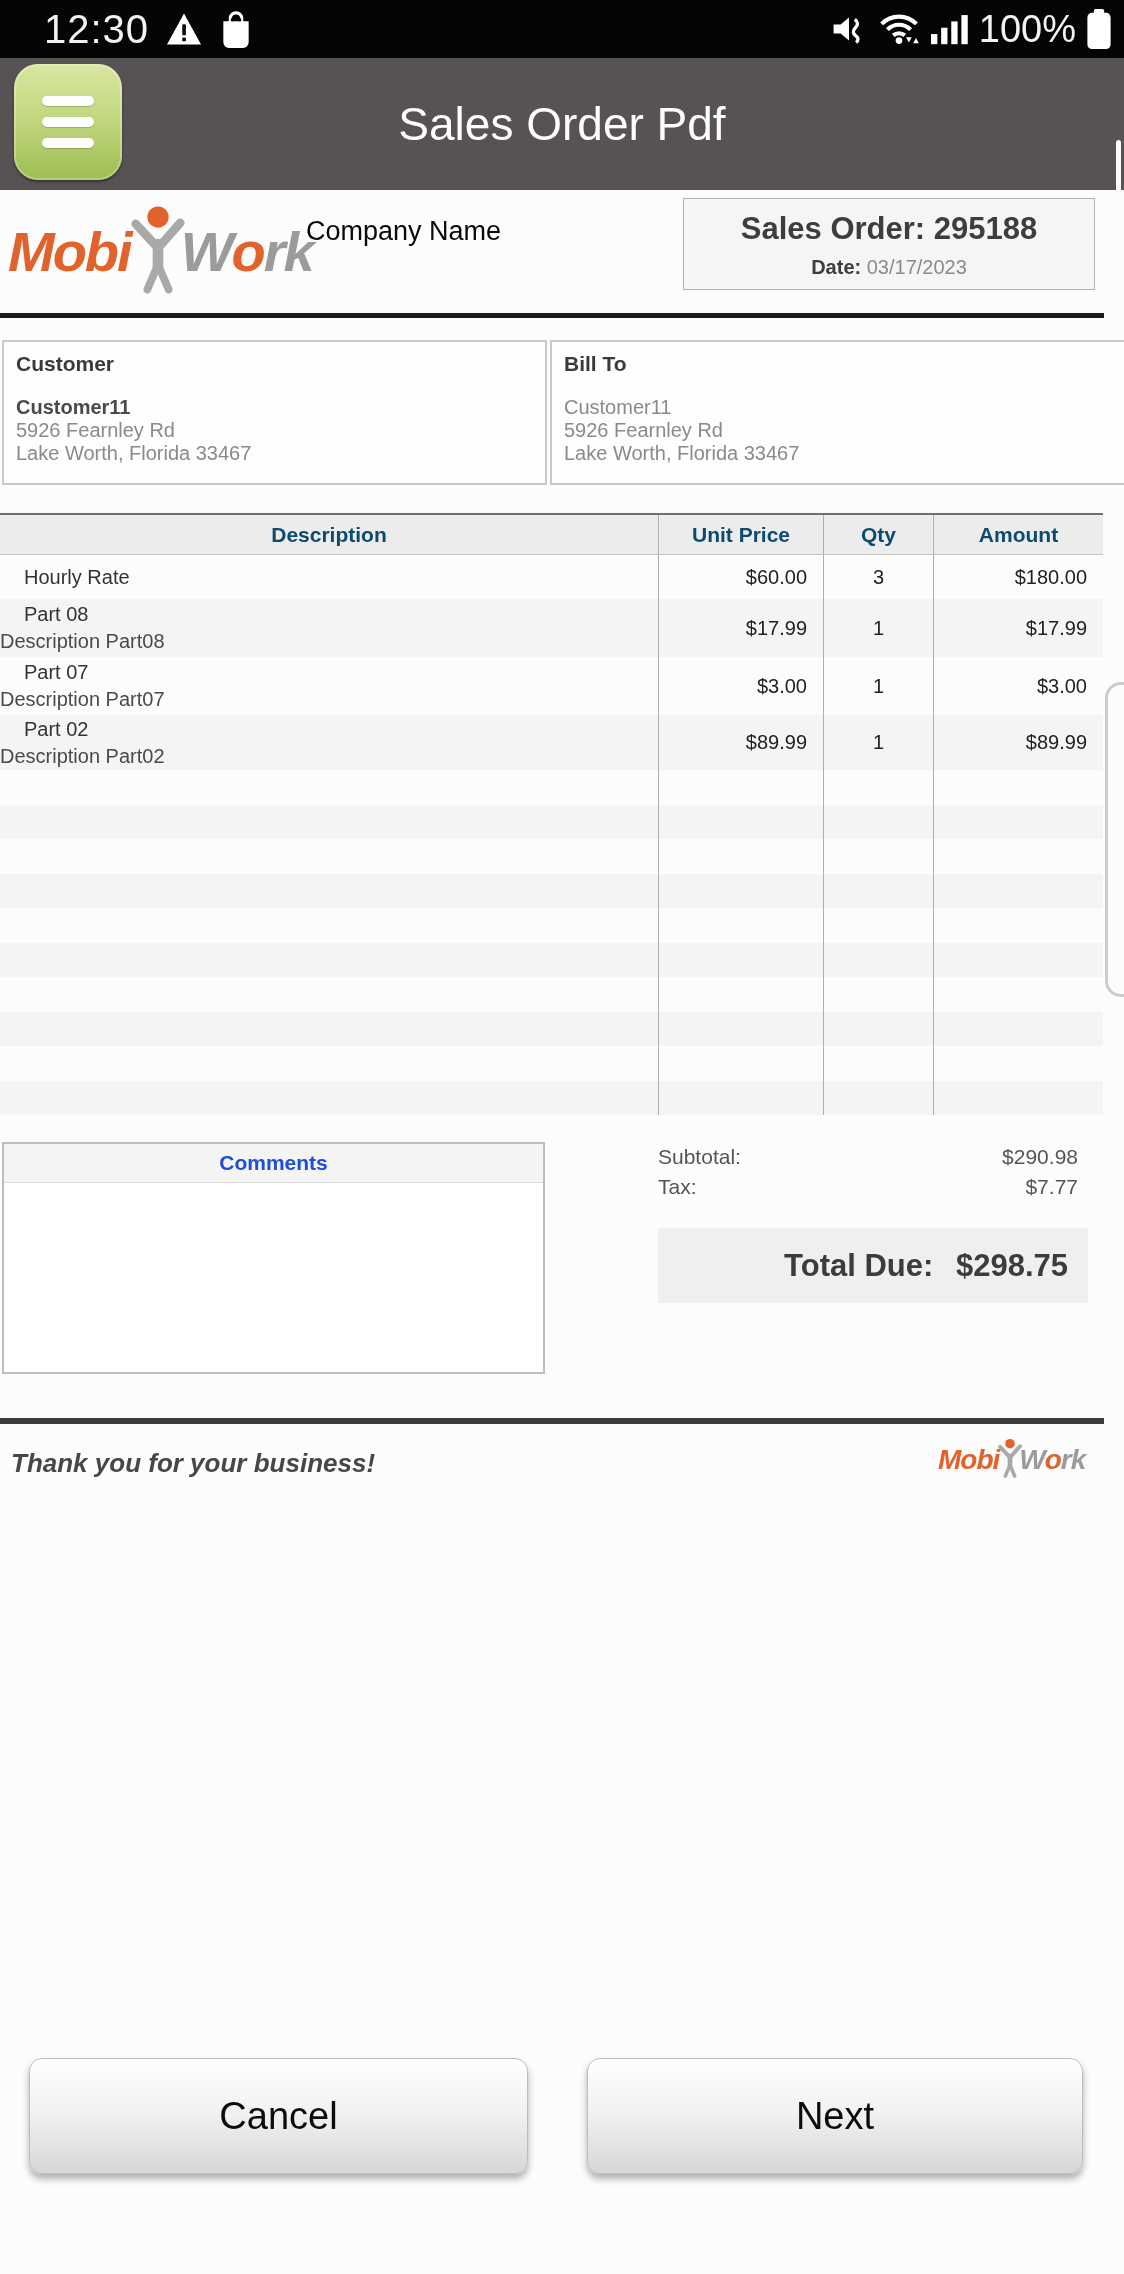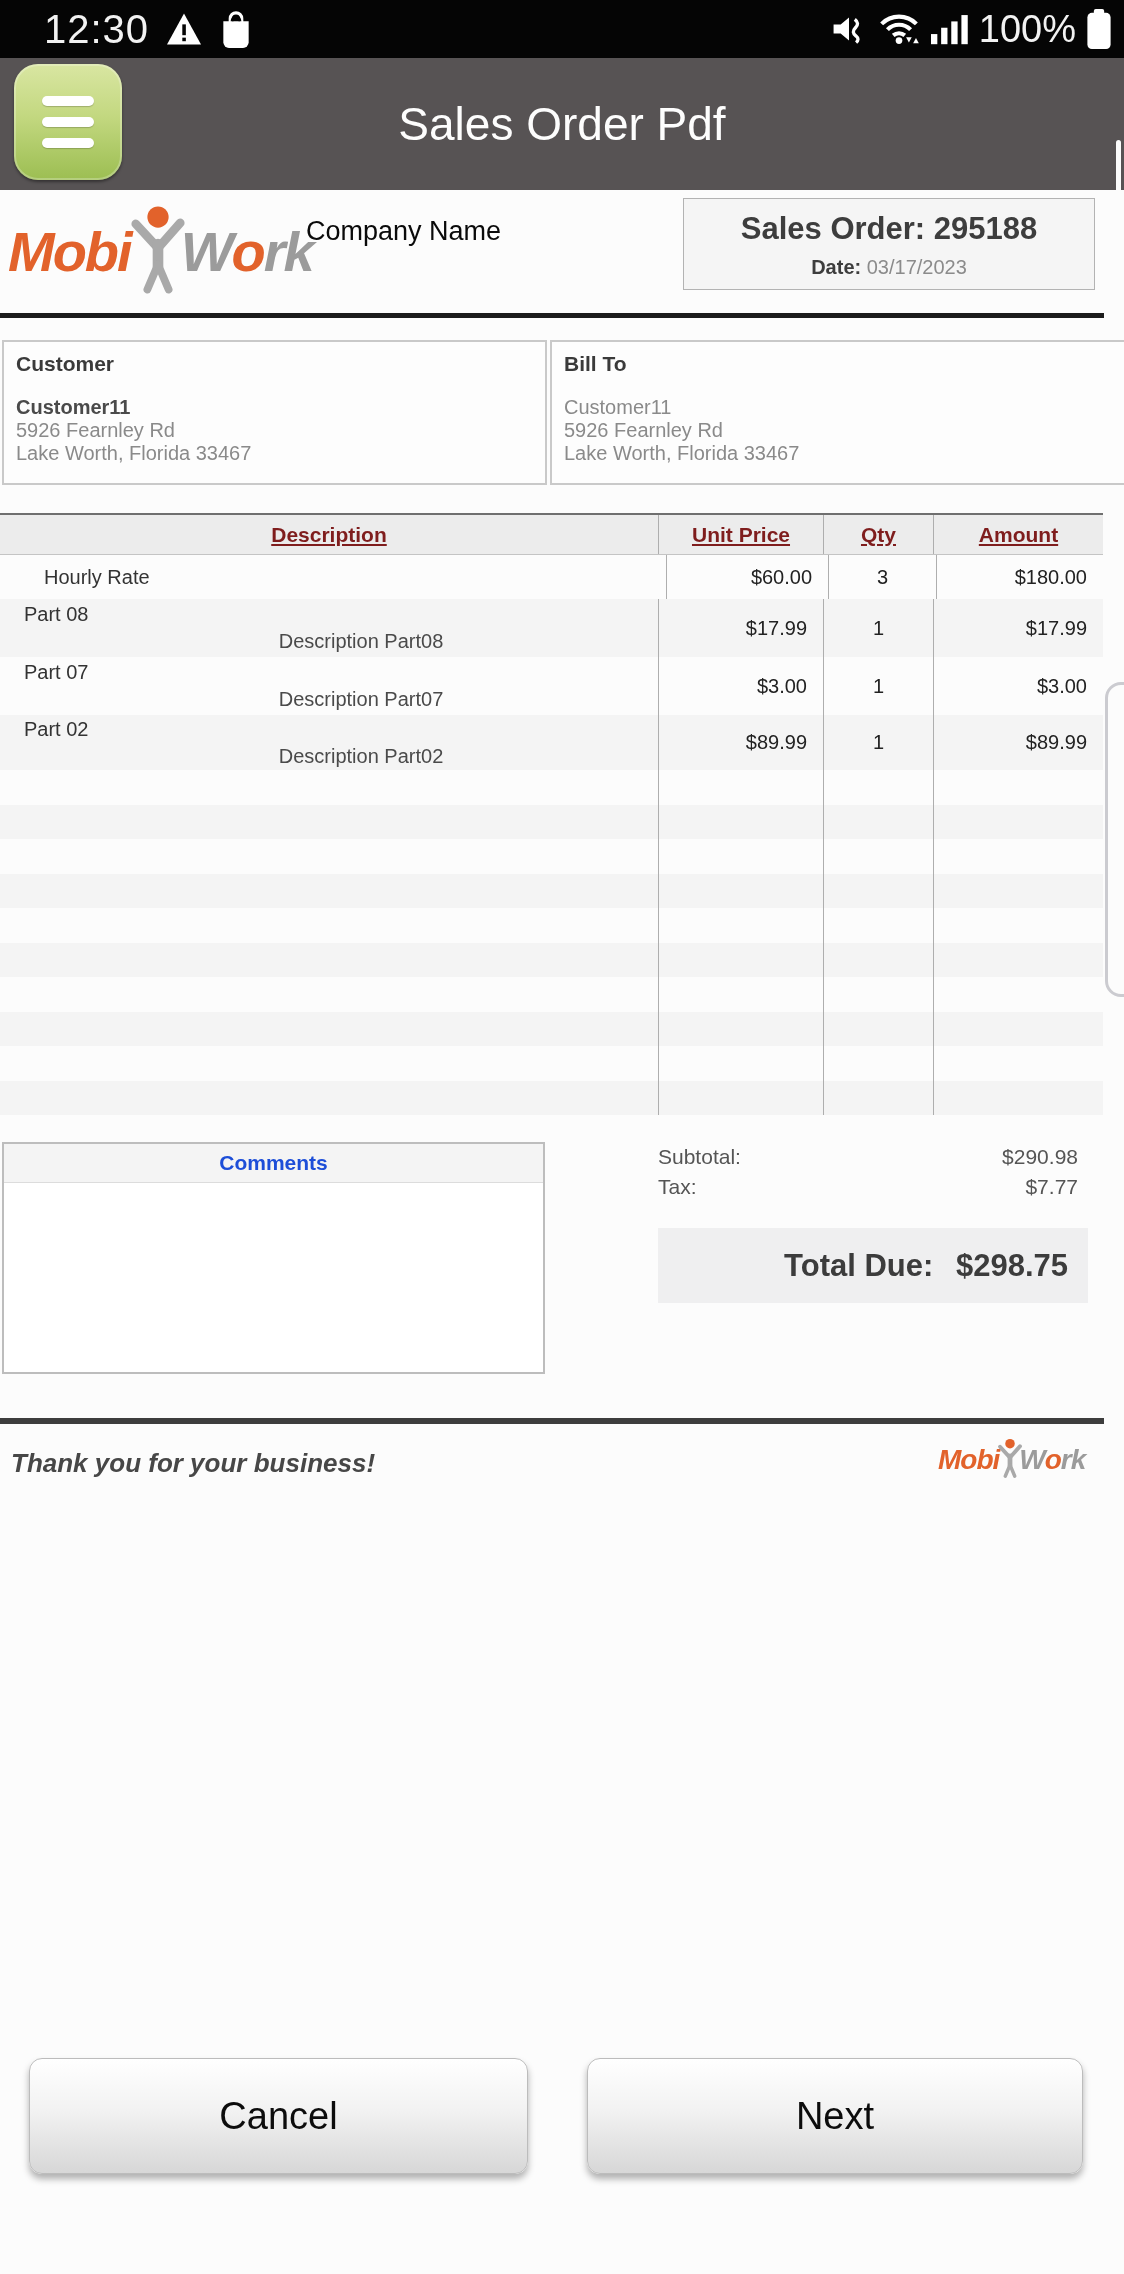--- a/index.html
+++ b/index.html
@@ -56,24 +56,24 @@
 
   
   .items-table{position:absolute;left:0;top:323px;width:1103px;border-top:2px solid #6f6f6f;}
   .t-row{display:flex;width:1103px;box-sizing:border-box;}
   .t-head{height:40px;background:#ececec;border-bottom:1px solid #c4c4c4;}
   .t-cell{box-sizing:border-box;display:flex;flex-direction:column;justify-content:center;}
   .c1{width:658px;}
   .c2{width:165px;border-left:1px solid #aeaeae;}
   .c3{width:110px;border-left:1px solid #aeaeae;}
   .c4{width:170px;border-left:1px solid #aeaeae;}
-  .t-head .t-cell{align-items:center;font-size:21px;font-weight:700;color:#7f1d1d;text-decoration:underline;}
+  .t-head .t-cell{align-items:center;font-size:21px;font-weight:700;color:#0c4a6e;}
   .t-row.stripe{background:#f4f4f4;}
   .cell-name{font-size:20px;color:#333;padding-left:24px;}
-  .cell-desc{font-size:20px;color:#4a4a4a;padding-left:64px;margin-top:4px;text-align:center;}
+  .cell-desc{font-size:20px;color:#4a4a4a;margin-top:4px;}
   .num{align-items:flex-end;font-size:20px;color:#222;}
   .num .val{padding-right:16px;}
   .ctr{align-items:center;font-size:20px;color:#222;}
 
   
   .comments-box{position:absolute;left:2px;top:952px;width:543px;height:232px;background:#ffffff;
     border:2px solid #bdbdbd;box-sizing:border-box;}
   .comments-head{height:38px;background:#f4f4f4;border-bottom:1px solid #dcdcdc;
     display:flex;align-items:center;justify-content:center;font-size:21px;font-weight:700;color:#1d4ed8;}
   .totals{position:absolute;left:658px;top:952px;width:420px;}
@@ -222,21 +222,21 @@
     </div>
 
     <div class="items-table">
       <div class="t-row t-head">
         <div class="t-cell c1">Description</div>
         <div class="t-cell c2">Unit Price</div>
         <div class="t-cell c3">Qty</div>
         <div class="t-cell c4">Amount</div>
       </div>
       <div>
-          <div class="t-row" style="height: 44px; padding-left: 20px;">
+          <div class="t-row" style="height: 44px;">
             <div class="t-cell c1">
               <div class="cell-name">Hourly Rate</div>
             </div>
             <div class="t-cell c2 num">
               <div class="val">$60.00</div>
             </div>
             <div class="t-cell c3 ctr">3</div>
             <div class="t-cell c4 num">
               <div class="val">$180.00</div>
             </div>

